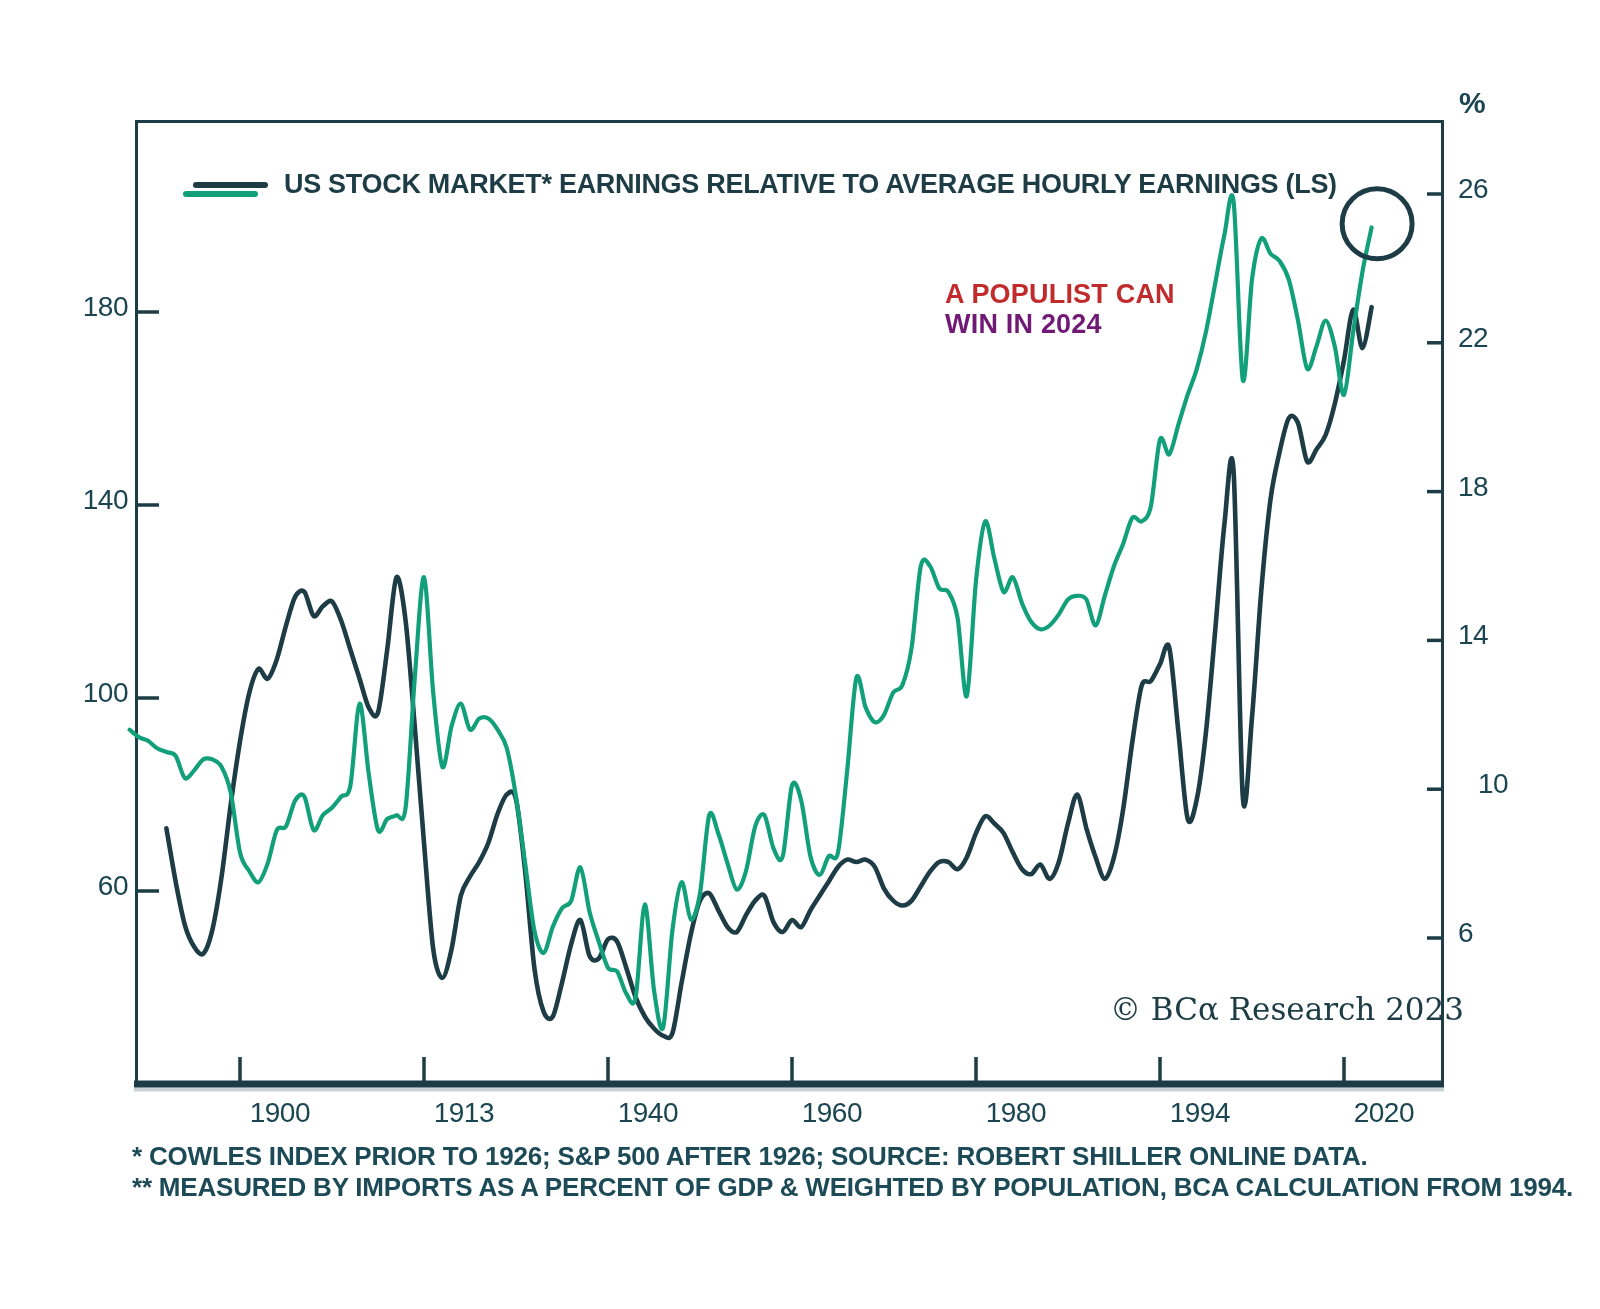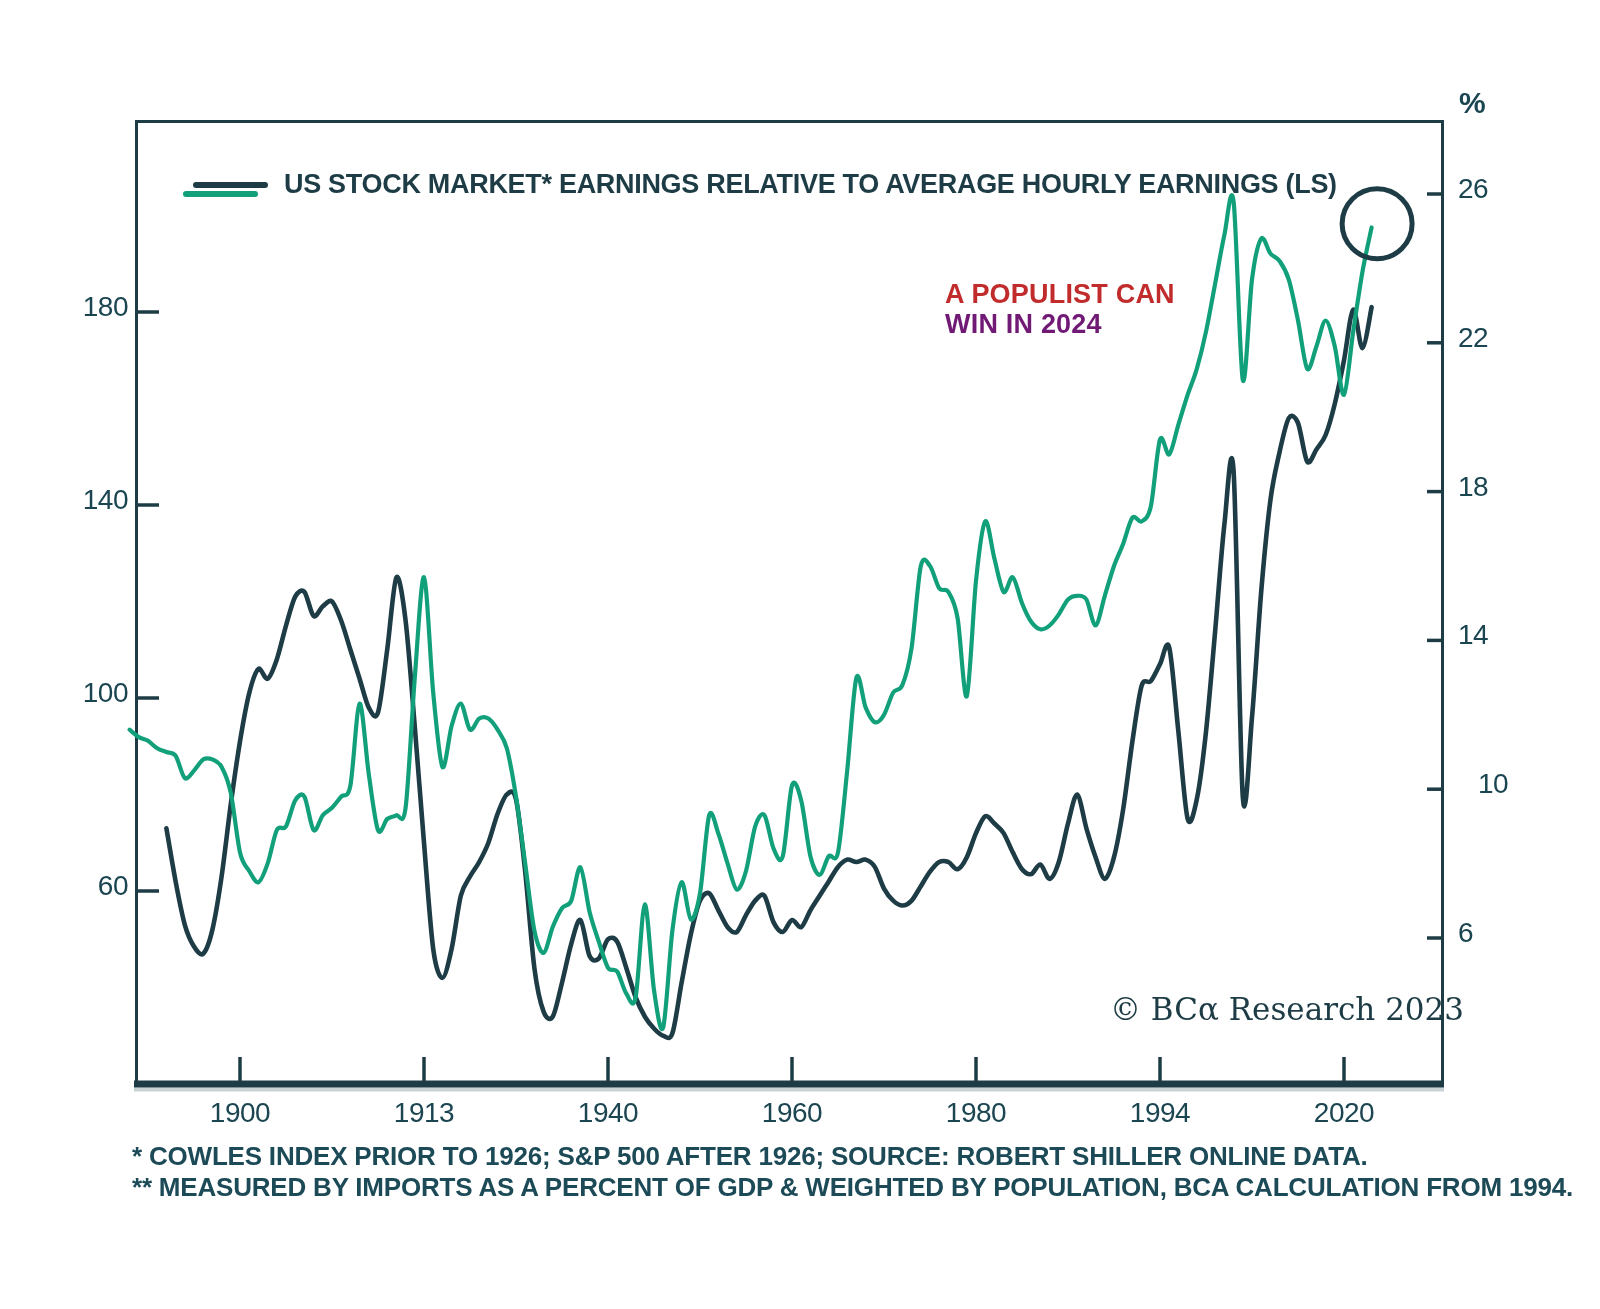--- a/index.html
+++ b/index.html
@@ -6,21 +6,21 @@
   .canvas{
     position:relative;width:1600px;height:1309px;background:#ffffff;overflow:hidden;
     font-family:"Liberation Sans",sans-serif;
   }
   .canvas svg{position:absolute;left:0;top:0;}
   .txt{position:absolute;white-space:nowrap;}
   .legend-row{position:absolute;display:flex;align-items:center;height:33px;}
   .legend-swatch{display:inline-block;width:75px;height:6px;border-radius:3px;margin-right:16px;flex:0 0 auto;}
   .legend-label{font-size:27px;font-weight:700;letter-spacing:-0.3px;color:#1d3c45;}
   .axis-label{position:absolute;font-size:28px;font-weight:400;color:#1a4551;letter-spacing:-0.5px;}
-  .x-label{width:140px;margin-left:-70px;text-align:center;}
+  .x-label{width:140px;margin-left:-70px;text-align:right;}
   .yl-label{width:100px;text-align:right;}
   .yr-label{text-align:left;}
   .unit-label{font-size:30px;font-weight:700;color:#1a4551;}
   .annotation{font-size:27px;font-weight:700;letter-spacing:0.2px;line-height:45px;}
   .copyright{font-family:"DejaVu Serif","Liberation Serif",serif;font-size:31px;color:#1d3c45;}
   .footnote{font-size:26px;font-weight:700;letter-spacing:-0.2px;color:#1c4a57;line-height:31px;}
 </style>
 </head>
 <body>
 

